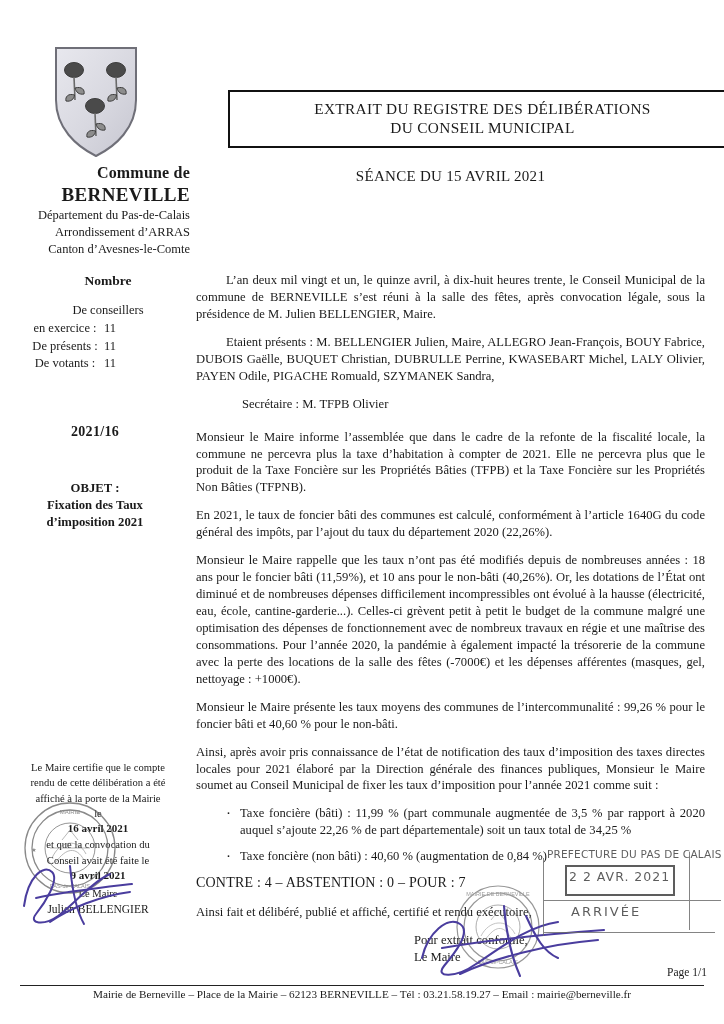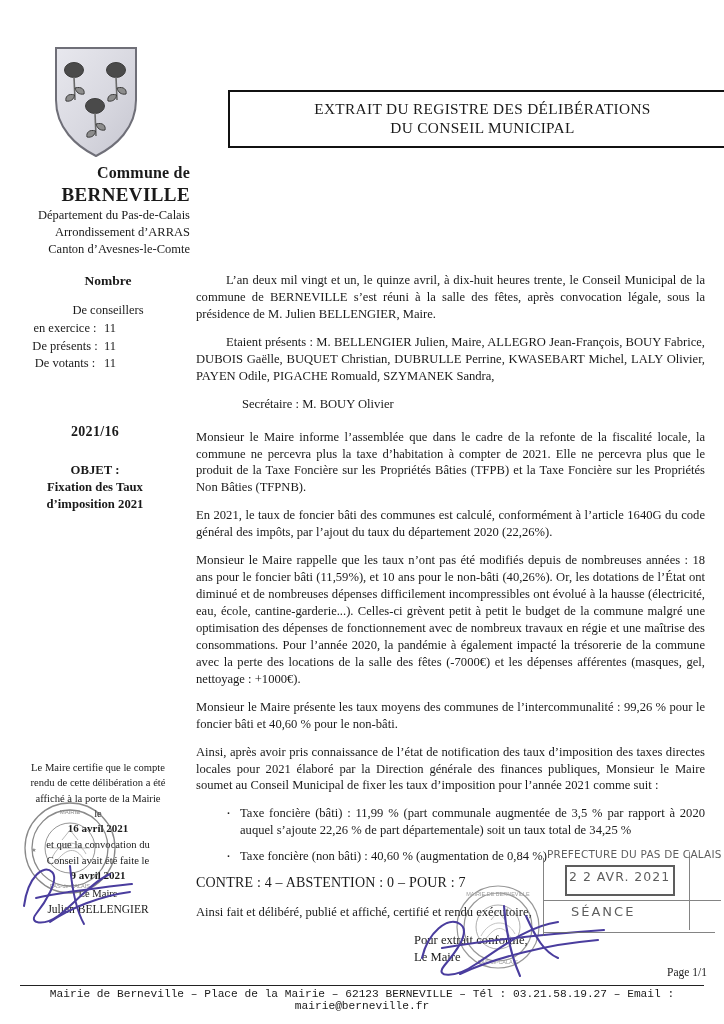--- a/index.html
+++ b/index.html
@@ -94,21 +94,21 @@
     text-align: center;
   }
   .ref-number {
     font-size: 14px;
     font-weight: bold;
     letter-spacing: .3px;
   }
   .objet-block {
     position: absolute;
     left: 0;
-    top: 462px;
+    top: 480px;
     width: 190px;
     text-align: center;
     font-size: 12.7px;
     font-weight: bold;
     line-height: 1.35;
   }
 
   .certif-block {
     position: absolute;
     left: 14px;
@@ -356,21 +356,20 @@
     height: 1px;
     background: #222;
   }
   .footer-text {
     position: absolute;
     left: 0;
     top: 988px;
     width: 724px;
     text-align: center;
     font-size: 11.2px;
-    font-family: Liberation Mono, monospace;
   }
 </style>
 </head>
 <body>
 
 <div class="page">
 
   <div class="left-col">
 
     <div class="crest-wrap">
@@ -484,25 +483,26 @@
     </svg>
   </div>
 
   <div class="main-col">
 
     <div class="title-box">
       <div class="title-line">EXTRAIT DU REGISTRE DES DÉLIBÉRATIONS</div>
       <div class="title-line">DU CONSEIL MUNICIPAL</div>
     </div>
 
+    <div class="seance">SÉANCE DU 15 AVRIL 2021</div>
 
     <div class="body-text">
       <p class="indent">L’an deux mil vingt et un, le quinze avril, à dix-huit heures trente, le Conseil Municipal de la commune de BERNEVILLE s’est réuni à la salle des fêtes, après convocation légale, sous la présidence de M. Julien BELLENGIER, Maire.</p>
       <p class="indent">Etaient présents : M. BELLENGIER Julien, Maire, ALLEGRO Jean-François, BOUY Fabrice, DUBOIS Gaëlle, BUQUET Christian, DUBRULLE Perrine, KWASEBART Michel, LALY Olivier, PAYEN Odile, PIGACHE Romuald, SZYMANEK Sandra,</p>
-      <p class="secretaire">Secrétaire : M. BOUY Olivier</p>
+      <p class="secretaire">Secrétaire : M. TFPB Olivier</p>
       <p>Monsieur le Maire informe l’assemblée que dans le cadre de la refonte de la fiscalité locale, la commune ne percevra plus la taxe d’habitation à compter de 2021. Elle ne percevra plus que le produit de la Taxe Foncière sur les Propriétés Bâties (TFPB) et la Taxe Foncière sur les Propriétés Non Bâties (TFPNB).</p>
       <p>En 2021, le taux de foncier bâti des communes est calculé, conformément à l’article 1640G du code général des impôts, par l’ajout du taux du département 2020 (22,26%).</p>
       <p>Monsieur le Maire rappelle que les taux n’ont pas été modifiés depuis de nombreuses années : 18 ans pour le foncier bâti (11,59%), et 10 ans pour le non-bâti (40,26%). Or, les dotations de l’État ont diminué et de nombreuses dépenses difficilement incompressibles ont évolué à la hausse (électricité, eau, école, cantine-garderie...). Celles-ci grèvent petit à petit le budget de la commune malgré une optimisation des dépenses de fonctionnement avec de nombreux travaux en régie et une maîtrise des consommations. Pour l’année 2020, la pandémie à également impacté la trésorerie de la commune avec la perte des locations de la salle des fêtes (-7000€) et les dépenses afférentes (masques, gel, nettoyage : +1000€).</p>
       <p>Monsieur le Maire présente les taux moyens des communes de l’intercommunalité : 99,26 % pour le foncier bâti et 40,60 % pour le non-bâti.</p>
       <p>Ainsi, après avoir pris connaissance de l’état de notification des taux d’imposition des taxes directes locales pour 2021 élaboré par la Direction générale des finances publiques, Monsieur le Maire soumet au Conseil Municipal de fixer les taux d’imposition pour l’année 2021 comme suit :</p>
       <ul class="bullets">
         <li>Taxe foncière (bâti) : 11,99 % (part communale augmentée de 3,5 % par rapport à 2020 auquel s’ajoute 22,26 % de part départementale) soit un taux total de 34,25 %</li>
         <li>Taxe foncière (non bâti) : 40,60 % (augmentation de 0,84 %)</li>
       </ul>
       <p class="vote-line">CONTRE : 4 – ABSTENTION : 0 – POUR : 7</p>
@@ -540,20 +540,20 @@
   </svg>
 
   <div class="pref-stamp">
     <div class="pref-vline"></div>
     <div class="pref-vline2"></div>
     <div class="pref-hline"></div>
     <div class="pref-hline2"></div>
     <div class="pref-title">PREFECTURE DU PAS DE CALAIS</div>
     <div class="pref-datebox"></div>
     <div class="pref-date">2 2 AVR. 2021</div>
-    <div class="pref-arrivee">SÉANCE</div>
+    <div class="pref-arrivee">ARRIVÉE</div>
   </div>
 
   <div class="page-num">Page 1/1</div>
   <div class="footer-rule"></div>
   <div class="footer-text">Mairie de Berneville – Place de la Mairie – 62123 BERNEVILLE – Tél : 03.21.58.19.27 – Email : mairie@berneville.fr</div>
 
 </div>
 
 </body></html>

